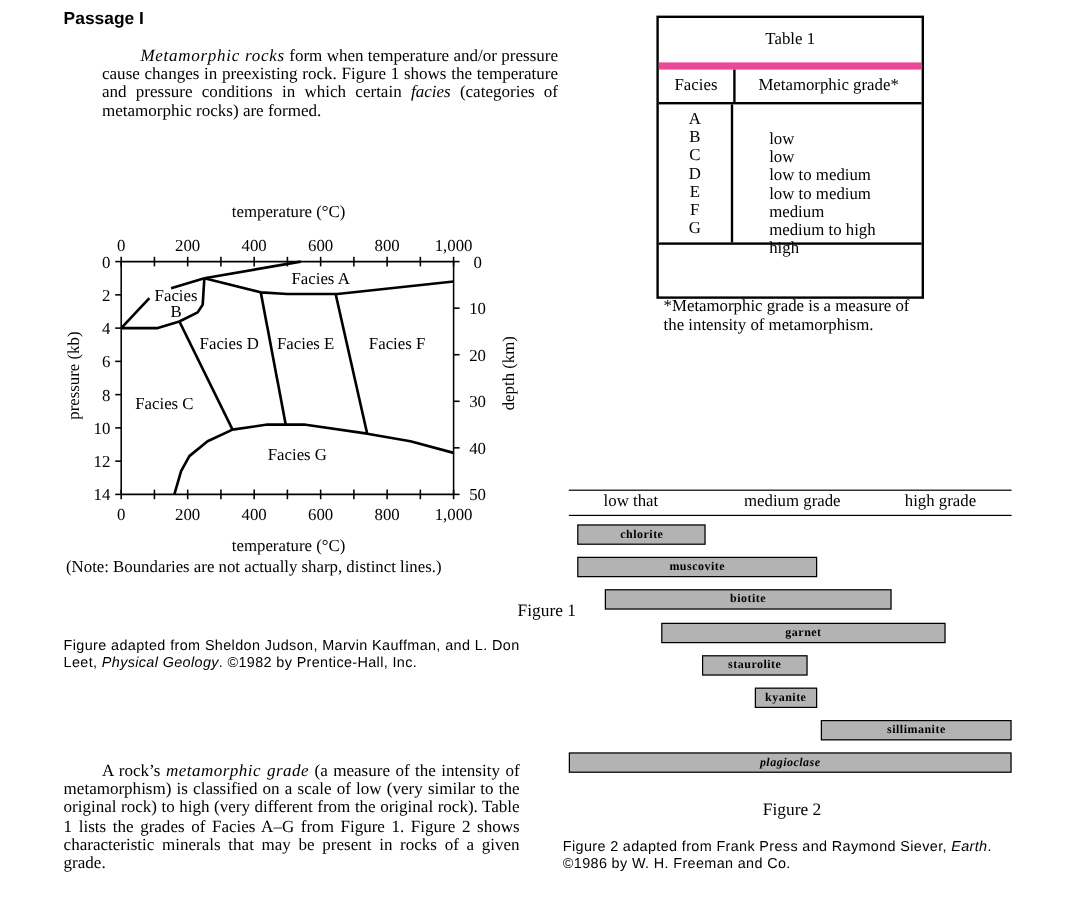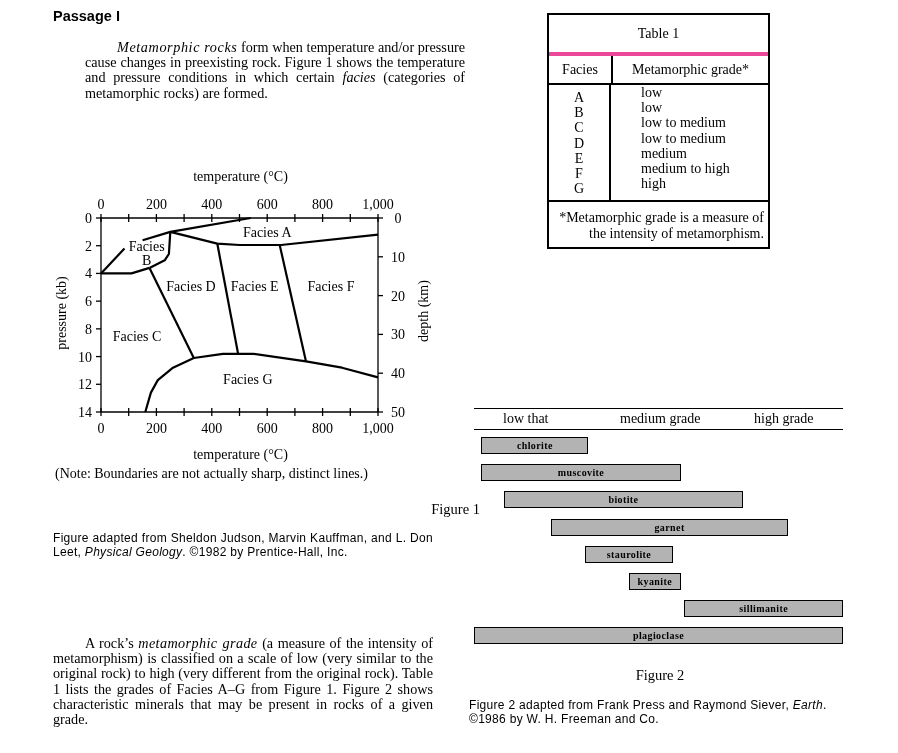--- a/index.html
+++ b/index.html
@@ -15,29 +15,29 @@
   .indent { display: inline-block; width: 32px; }
   .ital { font-style: italic; }
 
   #fig1-svg { left: 0; top: 160px; }
   #fig1-note { left: 55px; top: 466px; font-size: 14px; }
   #fig1-caption { left: 0; width: 480px; top: 501px; text-align: right; font-size: 14.5px; }
   #fig1-credit { left: 53px; top: 531px; width: 380px; font-size: 12px; line-height: 14px; letter-spacing: 0.3px; text-align: justify; text-align-last: left; }
 
   
   #table1 { left: 547px; top: 13px; width: 223px; height: 236px; border: 2px solid #000; box-sizing: border-box; font-size: 14px; }
-  #table1 .t-title { height: 37px; border-bottom: 4px solid #ec4899; display: flex; align-items: center; justify-content: center; }
+  #table1 .t-title { height: 37px; border-bottom: 6px solid #ec4899; display: flex; align-items: center; justify-content: center; }
   #table1 .t-head { height: 27px; border-bottom: 2px solid #000; display: flex; }
   #table1 .t-head .c1 { width: 62px; border-right: 2px solid #000; display: flex; align-items: center; justify-content: center; }
   #table1 .t-head .c2 { flex: 1; display: flex; align-items: center; justify-content: center; }
   #table1 .t-body { height: 115px; border-bottom: 2px solid #000; display: flex; }
   #table1 .t-body .c1 { width: 62px; border-right: 2px solid #000; box-sizing: border-box; padding-top: 5px; text-align: center; }
-  #table1 .t-body .c2 { flex: 1; padding-top: 0; padding-left: 30px; }
+  #table1 .t-body .c2 { flex: 1; padding-top: 22px; padding-left: 30px; }
   #table1 .row-line { height: 15.2px; line-height: 15.2px; }
-  #table1 .t-foot { padding: 8px 4px 0 4px; text-align: right; line-height: 16px; }
+  #table1 .t-foot { padding: 8px 4px 0 4px; text-align: left; line-height: 16px; margin-top: 36px; }
 
   
   #fig2 { left: 474px; top: 408px; width: 369px; height: 245px; }
   #fig2 .axis-top { position: absolute; left: 0; right: 0; top: 0; border-top: 1.5px solid #000; }
   #fig2 .axis-bot { position: absolute; left: 0; right: 0; top: 21px; border-top: 1.5px solid #000; }
   #fig2 .grade-label { position: absolute; top: 3px; font-size: 14px; }
   #fig2 .bar { position: absolute; height: 17px; background: #b3b3b3; border: 1.5px solid #000; box-sizing: border-box;
                display: flex; align-items: center; justify-content: center; font-weight: bold; font-size: 10px; letter-spacing: 0.4px; }
   #fig2-caption { left: 460px; width: 400px; top: 667px; text-align: center; font-size: 14.5px; }
   #fig2-credit { left: 469px; top: 698px; width: 382px; font-size: 12px; line-height: 14px; letter-spacing: 0.3px; }
@@ -202,19 +202,19 @@
       </div>
       <div class="bar" style="left: 110.7px; width: 88.56px; top: 137.8px; background: rgb(179, 179, 179);">
         <span>staurolite</span>
       </div>
       <div class="bar" style="left: 154.98px; width: 51.66px; top: 165px; background: rgb(179, 179, 179);">
         <span>kyanite</span>
       </div>
       <div class="bar" style="left: 210.33px; width: 158.67px; top: 192.2px; background: rgb(179, 179, 179);">
         <span>sillimanite</span>
       </div>
-      <div class="bar" style="left: 0px; width: 369px; top: 219.4px; background: rgb(179, 179, 179);">
+      <div class="bar" style="left: 0px; width: 369px; top: 219.4px; background: rgb(179, 179, 179); font-style: italic;">
         <span>plagioclase</span>
       </div>
     </div>
 </div>
 <div id="fig2-caption" class="abs serif">Figure 2</div>
 <div id="fig2-credit" class="abs sans"><span>Figure 2 adapted from Frank Press and Raymond Siever, </span><span class="ital">Earth</span><span>. ©1986 by W. H. Freeman and Co.</span></div>
 
 </body></html>

